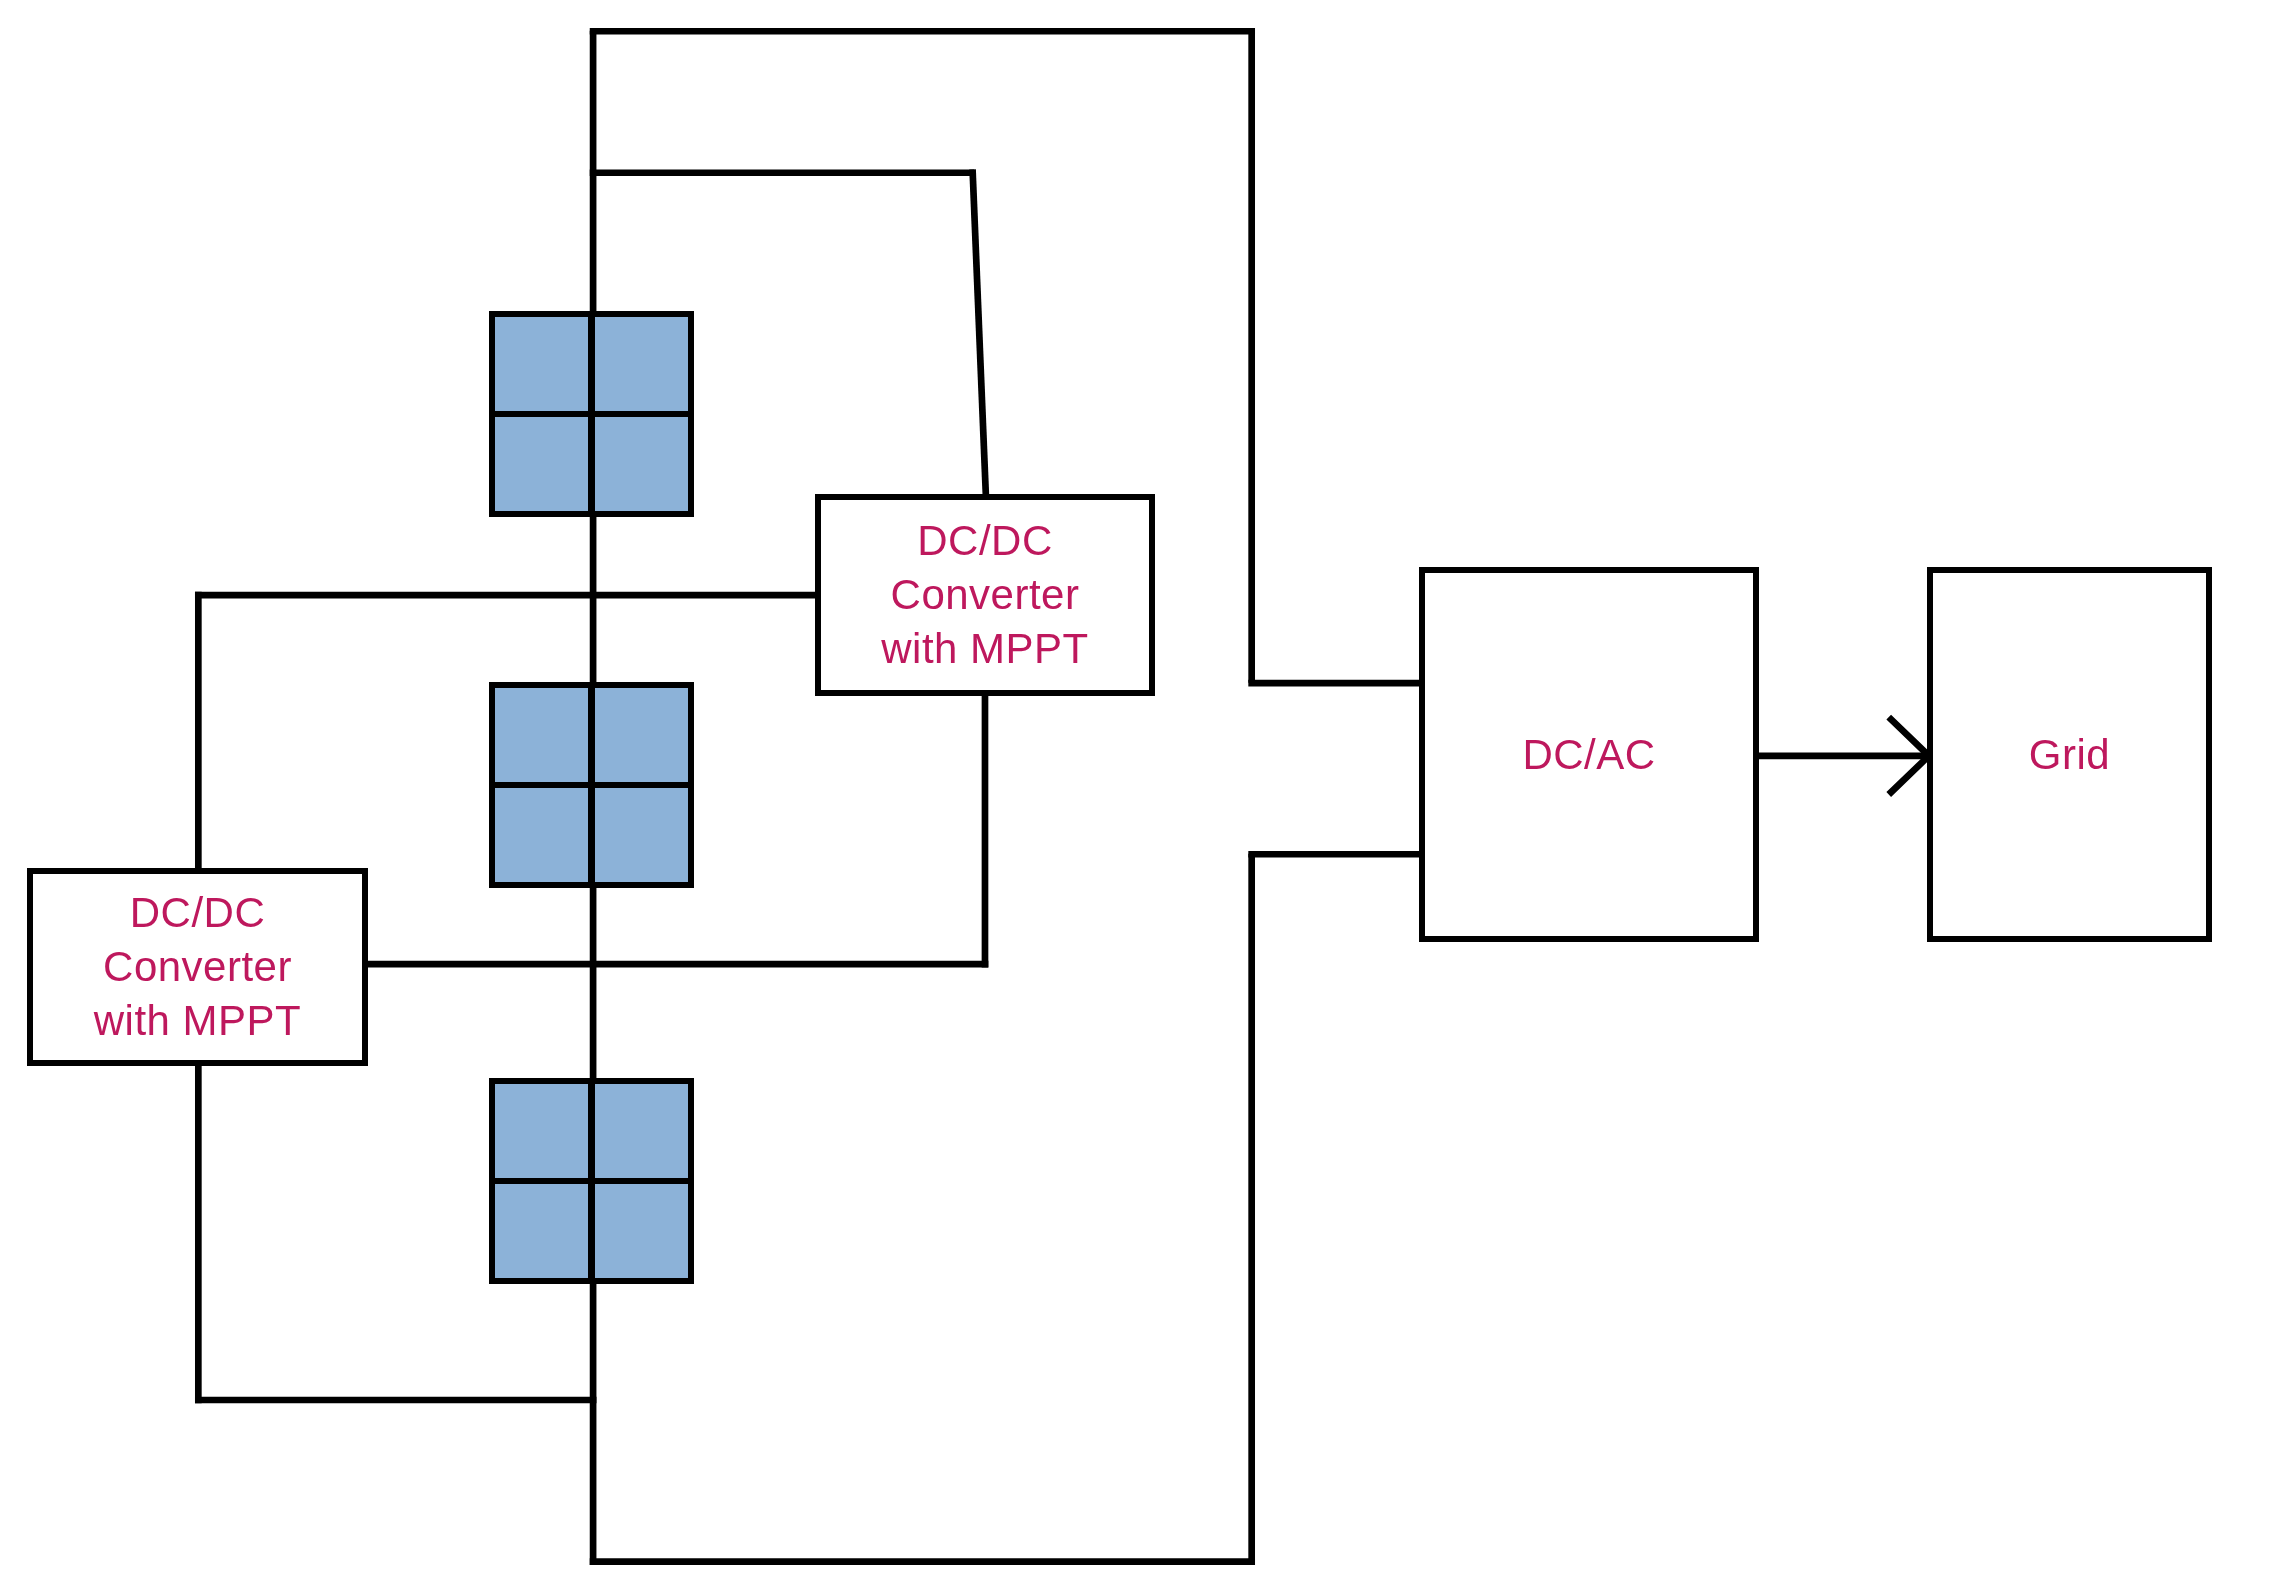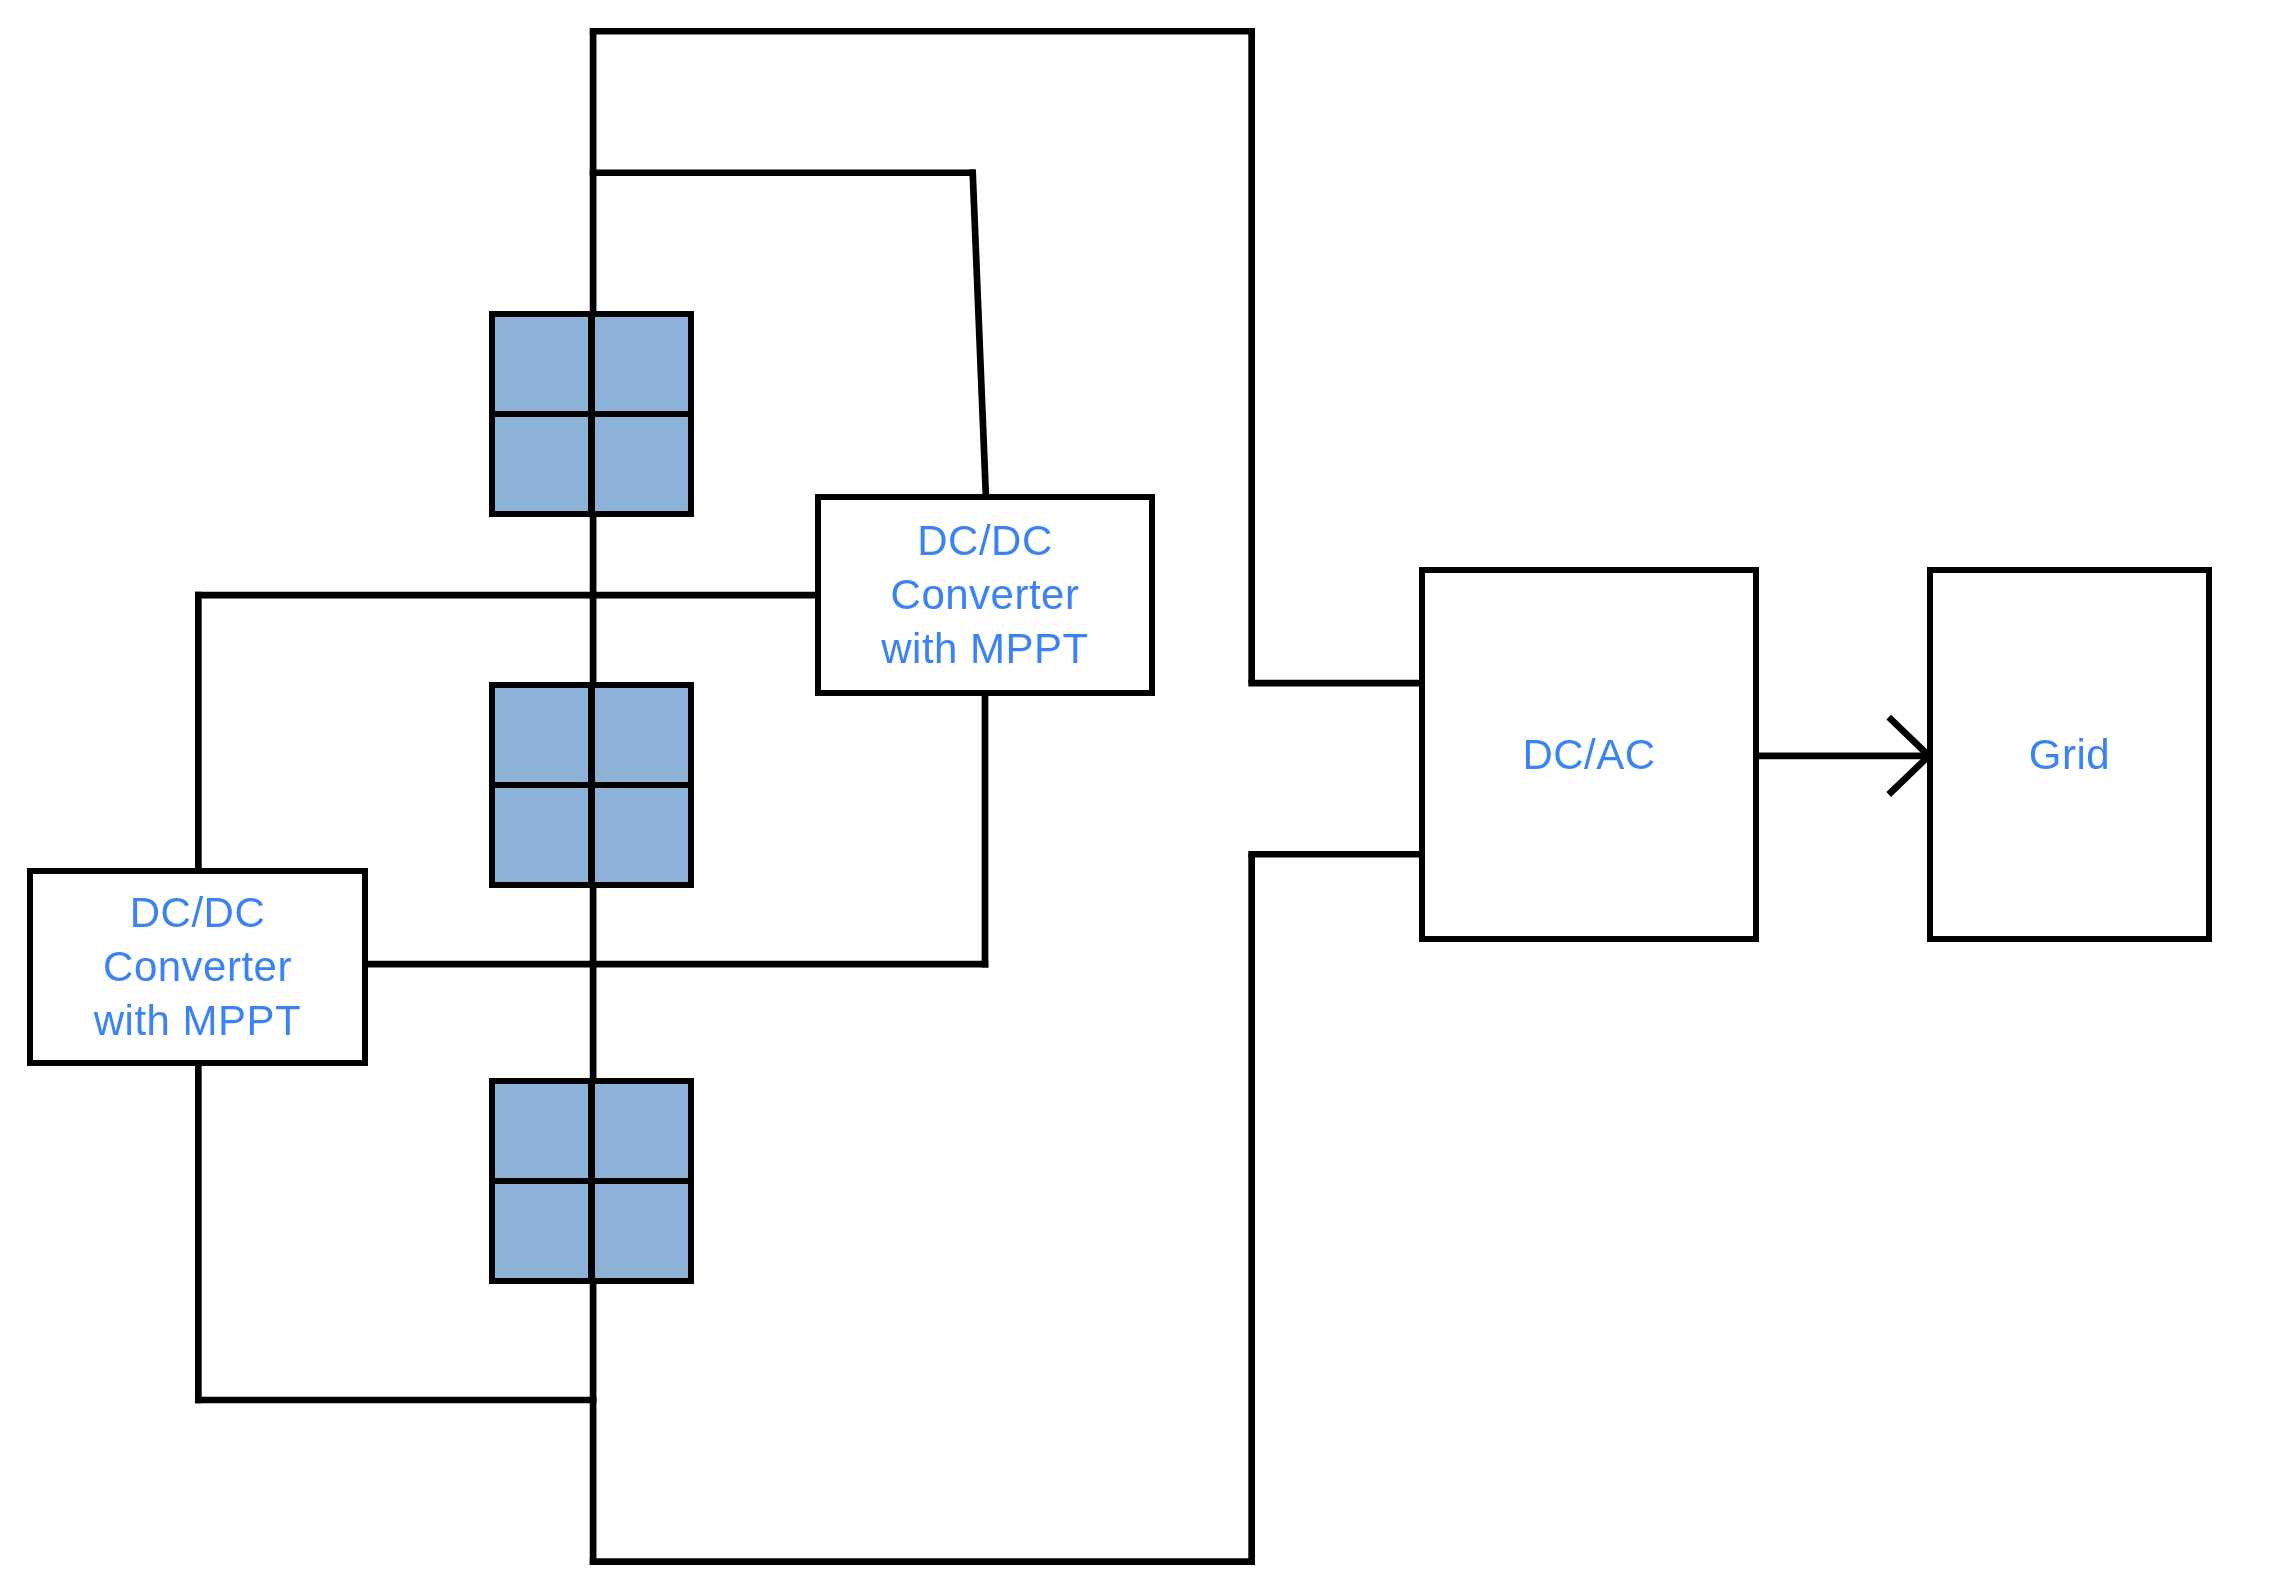--- a/index.html
+++ b/index.html
@@ -32,21 +32,21 @@
     border: 6.7px solid #000000;
     display: flex;
     align-items: center;
     justify-content: center;
     text-align: center;
     z-index: 5;
   }
   .box .label {
     font-size: 42px;
     line-height: 1.28;
-    color: #3b82f6;
+    color: #be185d;
     letter-spacing: 0.5px;
     white-space: pre-line;
   }
   
   .pv-panel {
     position: absolute;
     box-sizing: border-box;
     width: 205px;
     height: 206px;
     background: #000000;

